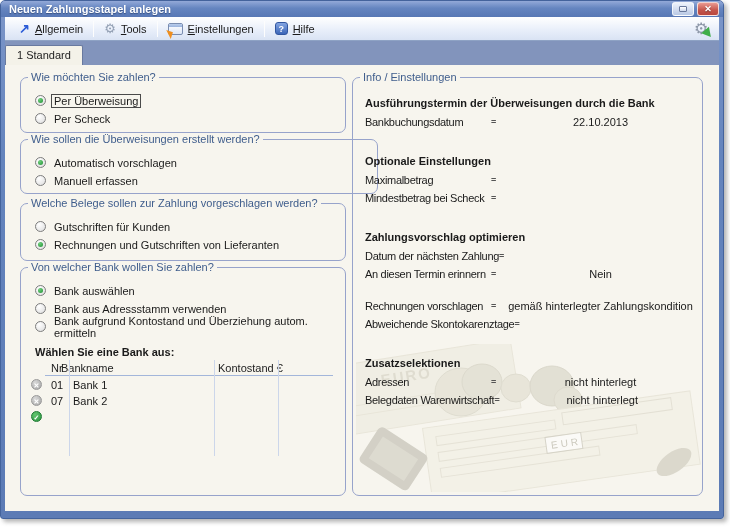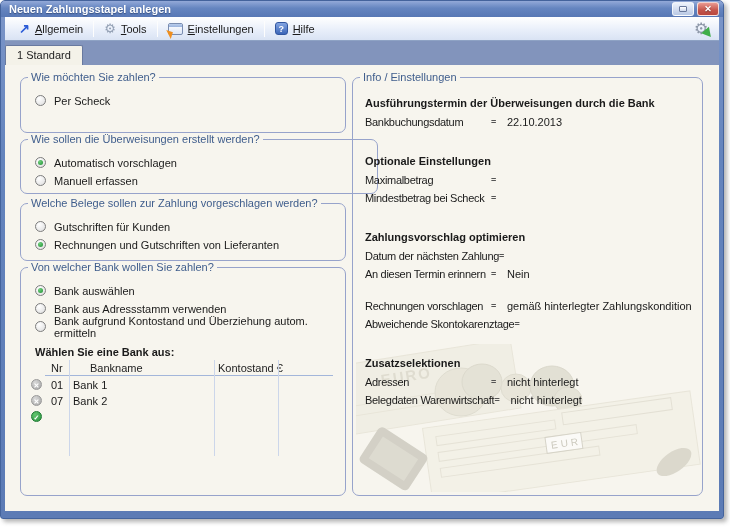--- a/index.html
+++ b/index.html
@@ -91,21 +91,21 @@
   .icon-gray  { background:radial-gradient(circle at 35% 30%, #d9d9d9, #a3a3a3); border:1px solid #9a9a9a; }
   .icon-green { background:radial-gradient(circle at 35% 30%, #63c66f, #2a9240); border:1px solid #1f7a33; }
 
   
   .info-body { padding:19px 8px 0 12px; position:relative; z-index:2; }
   .isection { margin-bottom:13px; }
   .iheading { font-weight:bold; margin-bottom:7px; }
   .irow { display:flex; align-items:center; margin-bottom:6px; height:12px; }
   .ilabel { flex:0 0 126px; white-space:nowrap; letter-spacing:-0.3px; }
   .ieq { flex:0 0 16px; color:#555; font-weight:bold; font-size:9px; }
-  .ival { flex:1; white-space:nowrap; }
+  .ival { flex:1; white-space:nowrap;text-align:center; }
   .vspacer { height:14px; }
 
   .watermark { position:absolute; left:3px; right:3px; bottom:3px; height:148px; z-index:1; }
 </style>
 </head>
 <body>
 
 <div class="window">
 
   <div class="titlebar">
@@ -152,20 +152,24 @@
     <div class="tabstrip">
       <span class="tab">1 Standard</span>
     </div>
 
     <div class="content">
 
       <div class="group" id="group1">
         <span class="group-title">Wie möchten Sie zahlen?</span>
         <div class="group-body">
           <div class="radio-row">
+            <span class="radio selected"></span>
+            <span class="focus-rect">Per Überweisung</span>
+          </div>
+          <div class="radio-row">
             <span class="radio"></span>
             <span>Per Scheck</span>
           </div>
         </div>
       </div>
 
       <div class="group" id="group2">
         <span class="group-title">Wie sollen die Überweisungen erstellt werden?</span>
         <div class="group-body">
           <div class="radio-row">
@@ -207,21 +211,21 @@
           <div class="radio-row">
             <span class="radio"></span>
             <span>Bank aufgrund Kontostand und Überziehung autom. ermitteln</span>
           </div>
         </div>
 
         <div class="bank-caption">Wählen Sie eine Bank aus:</div>
 
         <div class="bank-table">
           <span class="bt-head" style="left:22px">Nr</span>
-          <span class="bt-head" style="left:61px">Bankname</span>
+          <span class="bt-head" style="left:32px">Bankname</span>
           <span class="bt-head" style="left:189px">Kontostand €</span>
           <span class="hline"></span>
           <span class="cline" style="left:40px"></span>
           <span class="cline" style="left:185px"></span>
           <span class="cline" style="left:249px"></span>
 
           <span class="mini-icon icon-gray" style="left:2px; top:19px">✕</span>
           <span class="bt-cell" style="left:22px; top:19px">01</span>
           <span class="bt-cell" style="left:44px; top:19px">Bank 1</span>
           <span class="bt-cell" style="left:189px; top:19px"></span>

